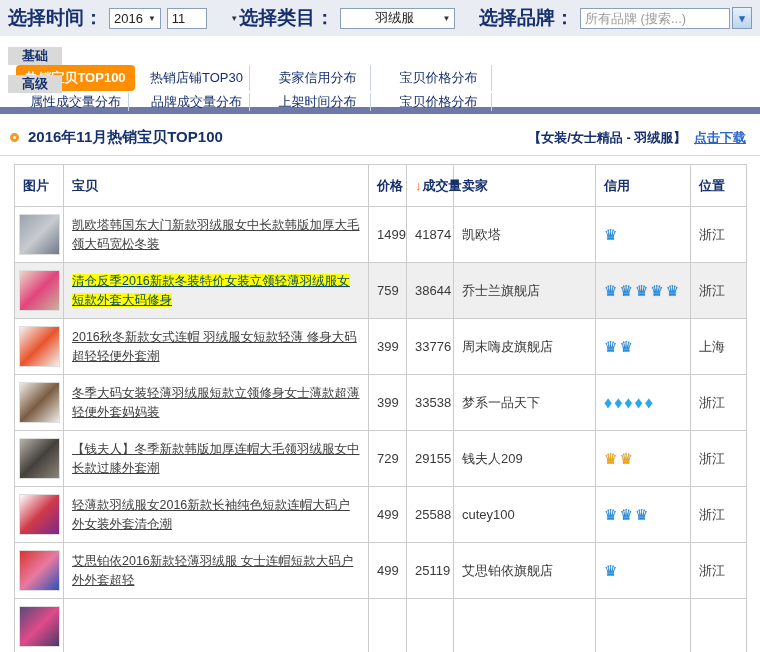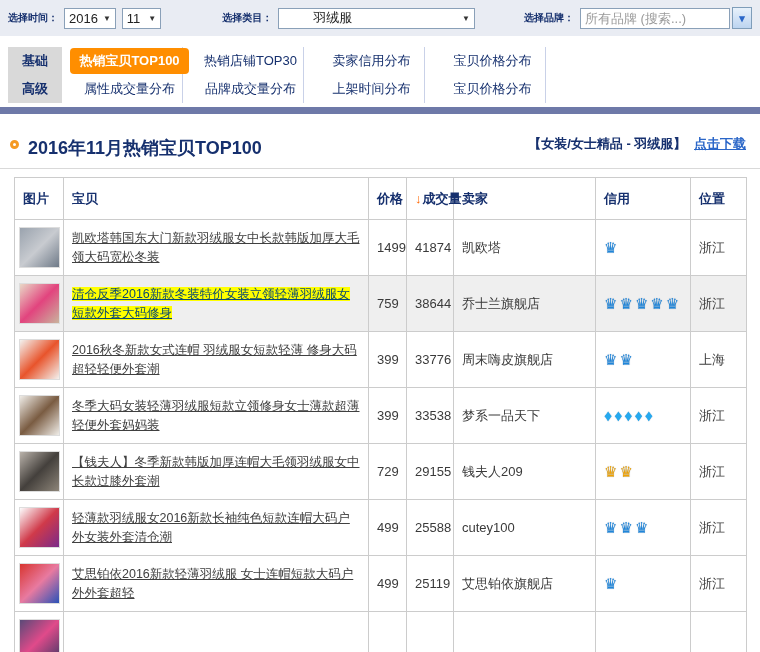--- a/index.html
+++ b/index.html
@@ -1,47 +1,47 @@
 <!DOCTYPE html>
 <html><head>
 <meta charset="utf-8">
 <style>
   * { margin:0; padding:0; box-sizing:border-box; }
   html,body { width:760px; height:652px; overflow:hidden; background:#fff;
     font-family:"Liberation Sans","DejaVu Sans",sans-serif; }
   
   .topbar { height:36px; background:#e9ecf3; display:flex; align-items:center; padding:0 8px; }
-  .flabel { font-size:10px; font-weight:bold; color:#16306e; margin-right:6px; white-space:nowrap; }
+  .flabel { font-size:19px; font-weight:bold; color:#16306e; margin-right:6px; white-space:nowrap; }
   .sel { display:inline-flex; align-items:center; justify-content:space-between;
     background:#fff; border:1px solid #8aa0b8; height:21px; padding:0 4px; font-size:13px; color:#222;
     margin-right:6px; cursor:default; }
   .sel .caret { font-size:8px; color:#333; margin-left:5px; }
-  .sel-year{ width:52px; } .sel-month{ width:40px; } .sel-cat{ width:200px; margin-right:0;padding-left:34px; }
+  .sel-year{ width:52px; } .sel-month{ width:40px;gap:40px; } .sel-cat{ width:200px; margin-right:0;padding-left:34px; }
   .gap1{ width:56px; } .gap2{ width:50px; }
   .brandbox { display:flex; align-items:flex-end; }
   .brand-input { width:150px; height:21px; border:1px solid #8aa0b8; font-size:13px; padding:0 4px; color:#999; }
   .brand-input::placeholder { color:#9a9a9a; }
   .brand-btn { width:20px; height:22px; margin-left:2px; border:1px solid #7f9db9;
     background:linear-gradient(#e8f1fb,#bcd4f0); color:#2a66c8; font-size:11px; font-weight:bold;
     display:flex; align-items:center; justify-content:center; cursor:pointer; }
   
   .tabs { margin-top:11px; }
-  .tabrow { display:flex; align-items:stretch; height:28px; padding-left:8px; }
+  .tabrow { display:flex; align-items:stretch; height:28px; padding-left:8px;flex-direction:column; }
   .tablabel { width:54px; background:#d9d9d9; color:#16306e; font-size:13px; font-weight:bold;
     display:flex; align-items:center; justify-content:center; }
   .tabset { display:flex; }
   .tab { width:121px; display:flex; align-items:center; justify-content:center;
     font-size:13px; color:#16306e; border-right:1px solid #c9d1e8; cursor:pointer; }
   .tab span { white-space:nowrap;margin-left:15px; }
   .tab.active span { background:#ff8e00; color:#fff; font-weight:bold; padding:4px 9px; border-radius:4px; }
   .bluebar { height:7px; background:#6e79a8; margin-top:4px; }
   
   .sechead { display:flex; align-items:center; padding:14px 14px 8px 8px; border-bottom:1px solid #d9d9d9; }
   .bullet { width:9px; height:9px; border:3px solid #f59a23; border-radius:50%; background:#fff; margin:0 9px 0 2px; }
-  .sechead h2 { font-size:18px; color:#16306e; font-weight:bold;margin-top:8px; }
+  .sechead h2 { font-size:15px; color:#16306e; font-weight:bold; }
   .sechead .right { margin-left:auto; font-size:13px; color:#16306e; font-weight:bold; }
   .dl-link { color:#2a66c8; text-decoration:underline; font-weight:bold; margin-left:4px; cursor:pointer; }
   
   table { border-collapse:collapse; margin:8px 14px 0 14px; width:732px; table-layout:fixed; }
   th,td { border:1px solid #ccc; font-size:13px; text-align:left; vertical-align:middle; }
   th { height:42px; color:#16306e; font-weight:bold; padding:0 8px; background:#fff; white-space:nowrap; }
   td { height:56px; padding:0 8px; color:#3a3a3a; }
   th.sortable a { color:#16306e; cursor:pointer; }
   .arrow-down { color:#f60; font-weight:bold; text-decoration:none; margin-right:1px; }
   .td-img { padding:0; text-align:center; }

